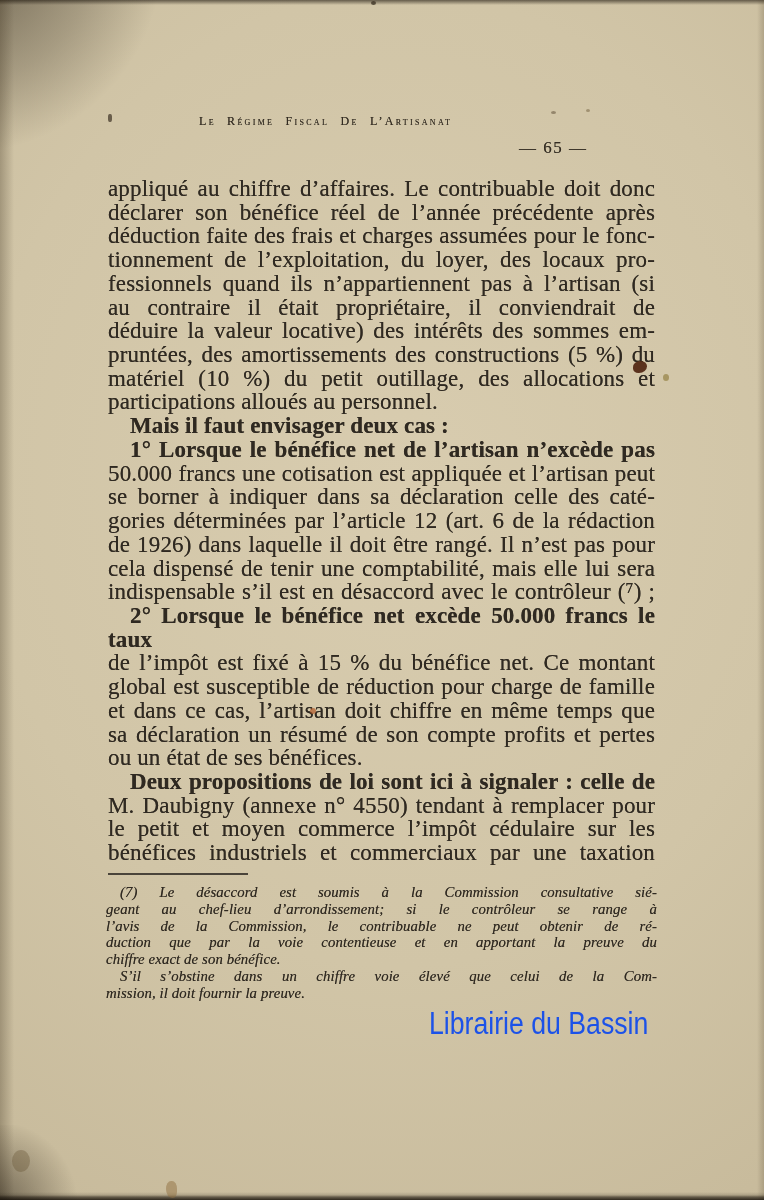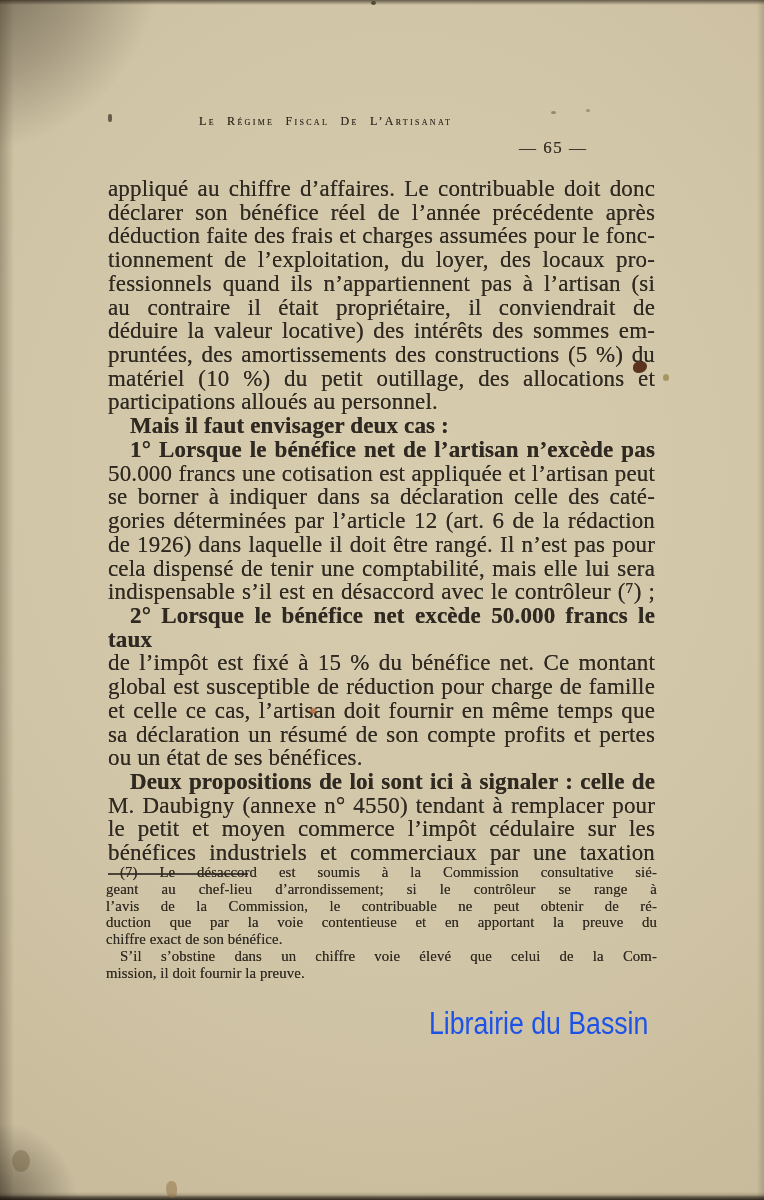--- a/index.html
+++ b/index.html
@@ -44,23 +44,24 @@
   }
   .body-text .line{text-align:justify;text-align-last:left;}
   .body-text .line.just{text-align-last:justify;}
   .body-text .line.ind{text-indent:22px;font-weight:bold;}
 
   .footnote-rule{
     position:absolute;left:108px;top:873px;width:140px;height:1.5px;
     background:#4a443a;
   }
   .footnote{
-    position:absolute;left:106px;top:864px;width:551px;
+    position:absolute;left:106px;top:884px;width:551px;
     font-size:14.8px;line-height:16.75px;letter-spacing:.1px;
     text-shadow:0 0 .4px rgba(47,41,33,.7);
+    font-style:italic;
   }
   .footnote .fline{text-align:justify;text-align-last:left;}
   .footnote .fline.just{text-align-last:justify;}
   .footnote .fline.ind{text-indent:14px;}
 
   .watermark{
     position:absolute;left:429px;top:1007px;
     font-family:"Liberation Sans",sans-serif;
     font-size:31px;line-height:1.1;white-space:nowrap;
     transform:scaleX(.86);transform-origin:left top;
@@ -97,21 +98,21 @@
       <div class="line just ind">1° Lorsque le bénéfice net de l’artisan n’excède pas</div>
       <div class="line just">50.000 francs une cotisation est appliquée et l’artisan peut</div>
       <div class="line just">se borner à indiquer dans sa déclaration celle des caté-</div>
       <div class="line just">gories déterminées par l’article 12 (art. 6 de la rédaction</div>
       <div class="line just">de 1926) dans laquelle il doit être rangé. Il n’est pas pour</div>
       <div class="line just">cela dispensé de tenir une comptabilité, mais elle lui sera</div>
       <div class="line just">indispensable s’il est en désaccord avec le contrôleur (⁷) ;</div>
       <div class="line just ind">2° Lorsque le bénéfice net excède 50.000 francs le taux</div>
       <div class="line just">de l’impôt est fixé à 15 % du bénéfice net. Ce montant</div>
       <div class="line just">global est susceptible de réduction pour charge de famille</div>
-      <div class="line just">et celle ce cas, l’artisan doit fournir en même temps que</div>
+      <div class="line just">et dans ce cas, l’artisan doit chiffre en même temps que</div>
       <div class="line just">sa déclaration un résumé de son compte profits et pertes</div>
       <div class="line">ou un état de ses bénéfices.</div>
       <div class="line just ind">Deux propositions de loi sont ici à signaler : celle de</div>
       <div class="line just">M. Daubigny (annexe n° 4550) tendant à remplacer pour</div>
       <div class="line just">le petit et moyen commerce l’impôt cédulaire sur les</div>
       <div class="line just">bénéfices industriels et commerciaux par une taxation</div>
     </div>
 
   <div class="footnote-rule"></div>
   <div class="footnote" id="footnoteText">

